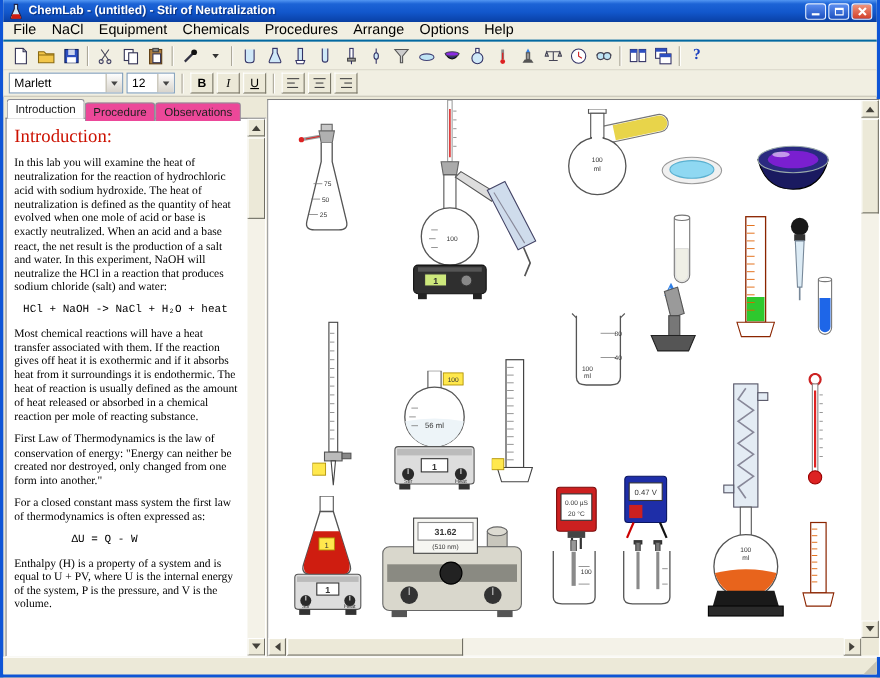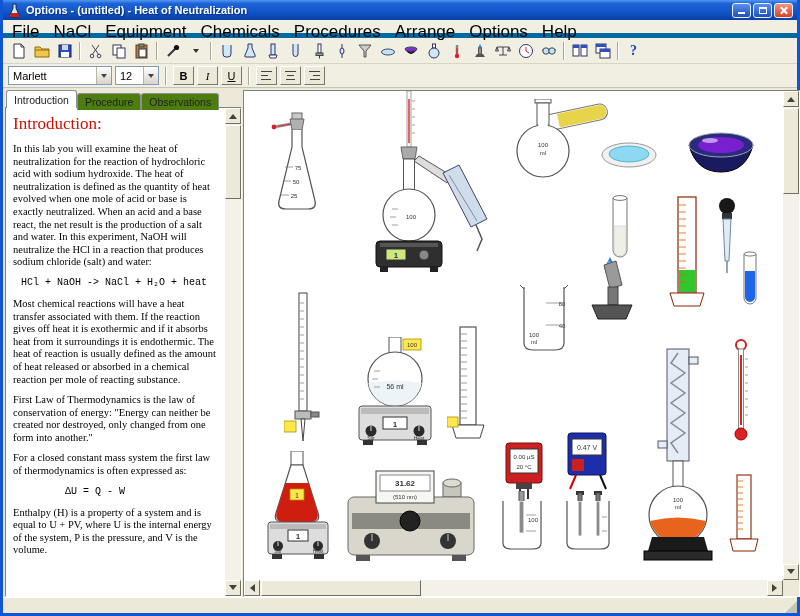--- a/index.html
+++ b/index.html
@@ -13,21 +13,21 @@
   .wbtn{width:19px;height:15px;border-radius:3px;border:1px solid #e8f0ff;display:flex;align-items:center;justify-content:center;cursor:default}
   .wbtn.min,.wbtn.max{background:linear-gradient(#5c8ef0,#1c50c0)}
   .wbtn.close{background:linear-gradient(#f0967e,#d2402a)}
   .g-min{width:7px;height:2px;background:#fff;margin-top:6px}
   .g-max{width:8px;height:7px;border:1px solid #fff;border-top-width:2px}
   .g-x{position:relative;width:9px;height:9px}
   .g-x:before,.g-x:after{content:"";position:absolute;left:4px;top:0;width:2px;height:9px;background:#fff}
   .g-x:before{transform:rotate(45deg)}.g-x:after{transform:rotate(-45deg)}
 
   
-  .menubar{height:18px;background:#f1efe2;display:flex;align-items:flex-start;font-size:17px;border-bottom:5px solid #0369a1;padding-left:2px}
+  .menubar{height:18px;background:#f1efe2;display:flex;align-items:flex-end;font-size:13px;border-bottom:2px solid #0369a1;padding-left:2px}
   .menu-item{padding:2px 7px;color:#000}
 
   
   .toolbar{height:26px;background:#f1efe2;display:flex;align-items:center;padding-left:4px;border-bottom:1px solid #d8d4c8}
   .tb-btn{width:23px;height:22px;display:flex;align-items:center;justify-content:center;border:1px solid transparent}
   .tb-sep{width:2px;height:18px;border-left:1px solid #aca899;border-right:1px solid #fff;margin:0 3px}
   .dd-arrow{width:0;height:0;border:3px solid transparent;border-top:4px solid #333;margin-top:4px}
 
   .formatbar{height:24px;background:#f1efe2;display:flex;align-items:center;padding-left:5px;gap:3px;border-bottom:1px solid #c6c3b5}
   .combo{display:inline-flex;align-items:center;background:#fff;border:1px solid #7f9db9;height:19px;font-size:11px;padding-left:4px;overflow:hidden}
@@ -45,21 +45,21 @@
       linear-gradient(#444,#444) 2px 4px/7px 1px no-repeat,
       linear-gradient(#444,#444) 1px 8px/9px 1px no-repeat}
   .al.r{background:
       linear-gradient(#444,#444) 0 0/11px 1px no-repeat,
       linear-gradient(#444,#444) 4px 4px/7px 1px no-repeat,
       linear-gradient(#444,#444) 1px 8px/10px 1px no-repeat}
 
   
   .left-panel{position:absolute;left:2px;top:90px;width:237px;height:507px}
   .tabs{height:18px;position:relative;padding-left:1px;z-index:3}
-  .tab{display:inline-block;padding:2px 7px 2px;font-size:10.5px;background:#4d7c0f;border:1px solid #8d8f98;border-bottom:none;border-radius:3px 3px 0 0;position:relative;top:2px;color:#222}
+  .tab{display:inline-block;padding:2px 7px 2px;font-size:10.5px;background:#ec4899;border:1px solid #8d8f98;border-bottom:none;border-radius:3px 3px 0 0;position:relative;top:2px;color:#222}
   .tab.active{background:#fff;top:0;padding-top:3px;z-index:4}
   .doc-area{position:absolute;left:0;right:0;top:17px;bottom:0;background:#fff;border:1px solid;border-color:#808080 #fff #fff #808080;overflow:hidden}
   .doc-content{position:absolute;left:0;top:0;right:16px;bottom:0;padding:4px 6px 0 7px;overflow:hidden}
   .doc-heading{font-family:"Liberation Serif",serif;color:#cc1100;font-size:17px;margin:2px 0 9px}
   .doc-content p{font-family:Liberation Serif, serif;font-size:10.5px;line-height:1.2;color:#000;margin-bottom:8px}
   .doc-content p.eq{font-family:"Liberation Mono",monospace;font-size:10px;white-space:pre;margin:1px 0 9px 8px}
   .doc-content p.eq.c1{margin-left:52px}
 
   
   .workspace-frame{position:absolute;left:240px;top:90px;width:557px;height:507px;background:#fff;border:1px solid;border-color:#808080 #fff #fff #808080}
@@ -108,21 +108,21 @@
 
 <div class="window">
 
   <div class="titlebar">
     <span class="app-icon">
       <svg width="15" height="15" viewBox="0 0 15 15">
           <path d="M6 1h3v4l3 7q1 2-1 2H4q-2 0-1-2l3-7z" fill="#cfe8f8" stroke="#224" stroke-width="1"></path>
           <path d="M4.2 10h6.6l1.2 2.8q.6 1.2-.8 1.2H4q-1.4 0-.8-1.2z" fill="#cf1d10"></path>
         </svg>
     </span>
-    <span class="title-text">Options - (untitled) - Heat of Neutralization</span>
+    <span class="title-text">ChemLab - (untitled) - Stir of Neutralization</span>
     <span class="win-btns">
       <span class="wbtn min">
           <i class="g-min"></i>
         </span>
       <span class="wbtn max">
           <i class="g-max"></i>
         </span>
       <span class="wbtn close">
           <i class="g-x"></i>
         </span>

